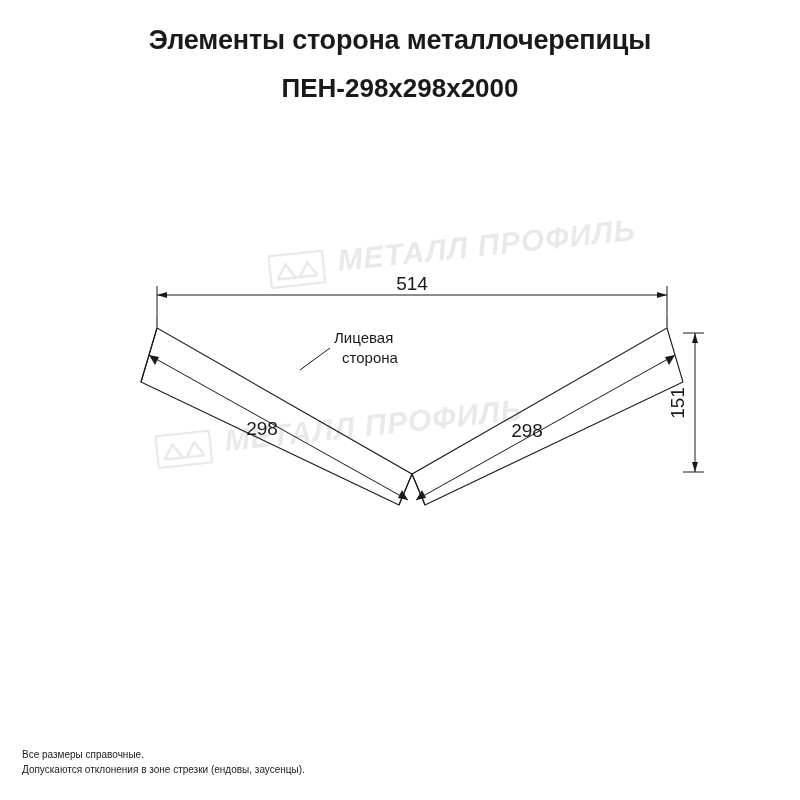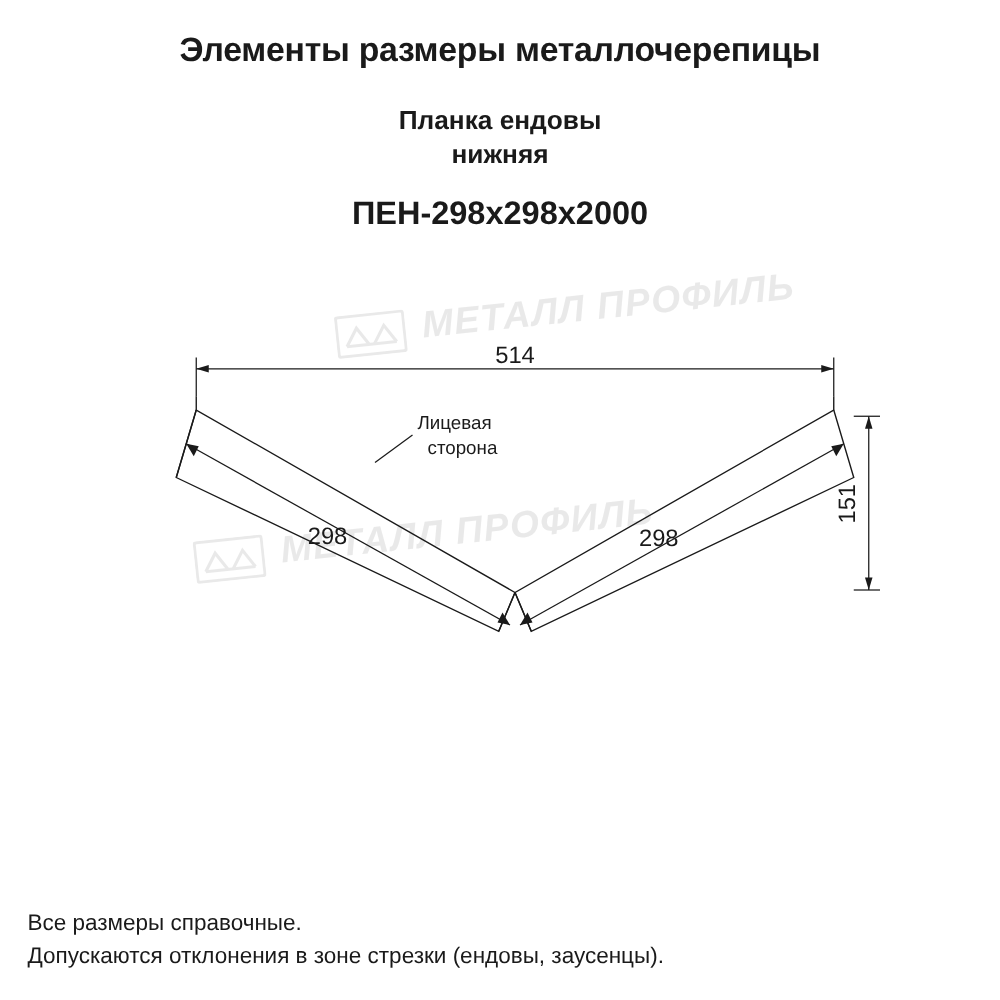--- a/index.html
+++ b/index.html
@@ -76,21 +76,21 @@
   .wm-2 { top: 412px; left: 155px; transform: rotate(-6deg); }
   .wm-logo {
     display: inline-block;
     vertical-align: middle;
     margin-right: 9px;
   }
   .footer {
     position: absolute;
     left: 22px;
     bottom: 23px;
-    font-size: 18px;
+    font-size: 10px;
     line-height: 1.45;
     color: #1a1a1a;
   }
   .footer div { white-space: nowrap; }
   .dim-label {
     font-family: "Liberation Sans", sans-serif;
     font-size: 19px;
     fill: #1a1a1a;
   }
   .face-label {
@@ -98,25 +98,21 @@
     font-size: 15px;
     fill: #1a1a1a;
   }
 </style>
 </head>
 <body>
 
 <div class="page">
 
   <div class="title-block">
-    <h1 class="main-title">Элементы размеры металлочерепицы</h1>
-    <div class="sub-title">
-      <div>Планка ендовы</div>
-      <div>нижняя</div>
-    </div>
+    <h1 class="main-title">Элементы сторона металлочерепицы</h1>
     <div class="code-title">ПЕН-298х298х2000</div>
   </div>
 
   <div class="wm wm-1">
     <span class="wm-logo">
       <svg width="56" height="34" viewBox="0 0 56 34" fill="none">
         <rect x="1" y="1" width="54" height="32" rx="2" stroke="#bfbfbf" stroke-width="2.5"></rect>
         <path d="M8 25 L17 11 L26 25" stroke="#bfbfbf" stroke-width="2.5" fill="none"></path>
         <path d="M30 25 L39 11 L48 25" stroke="#bfbfbf" stroke-width="2.5" fill="none"></path>
         <path d="M8 25 L48 25" stroke="#bfbfbf" stroke-width="2.5"></path>

